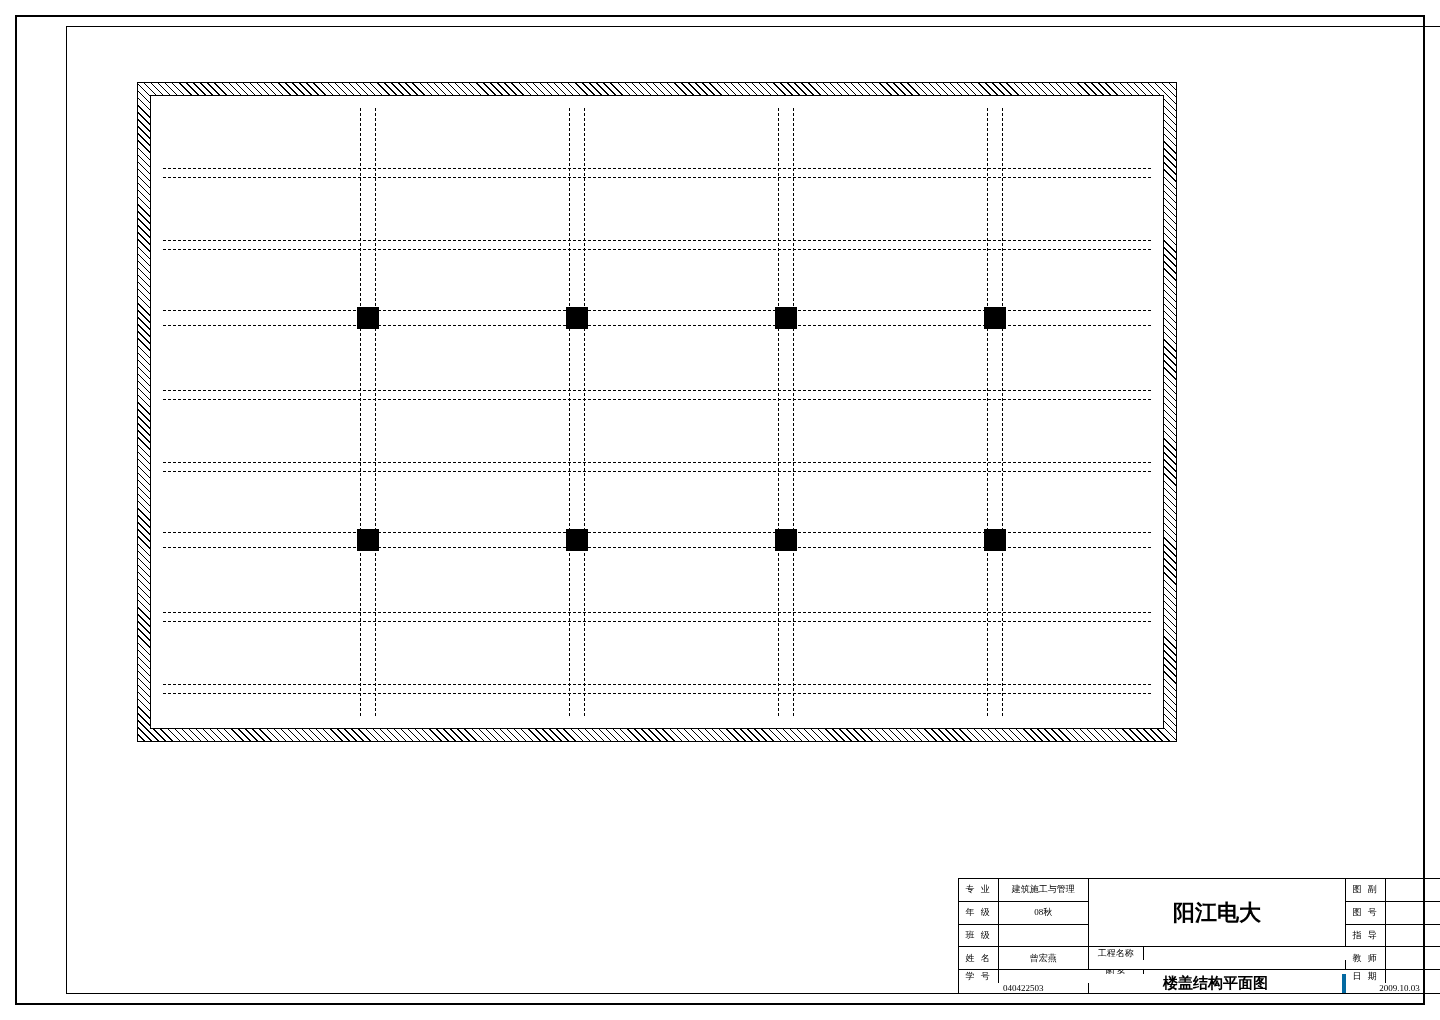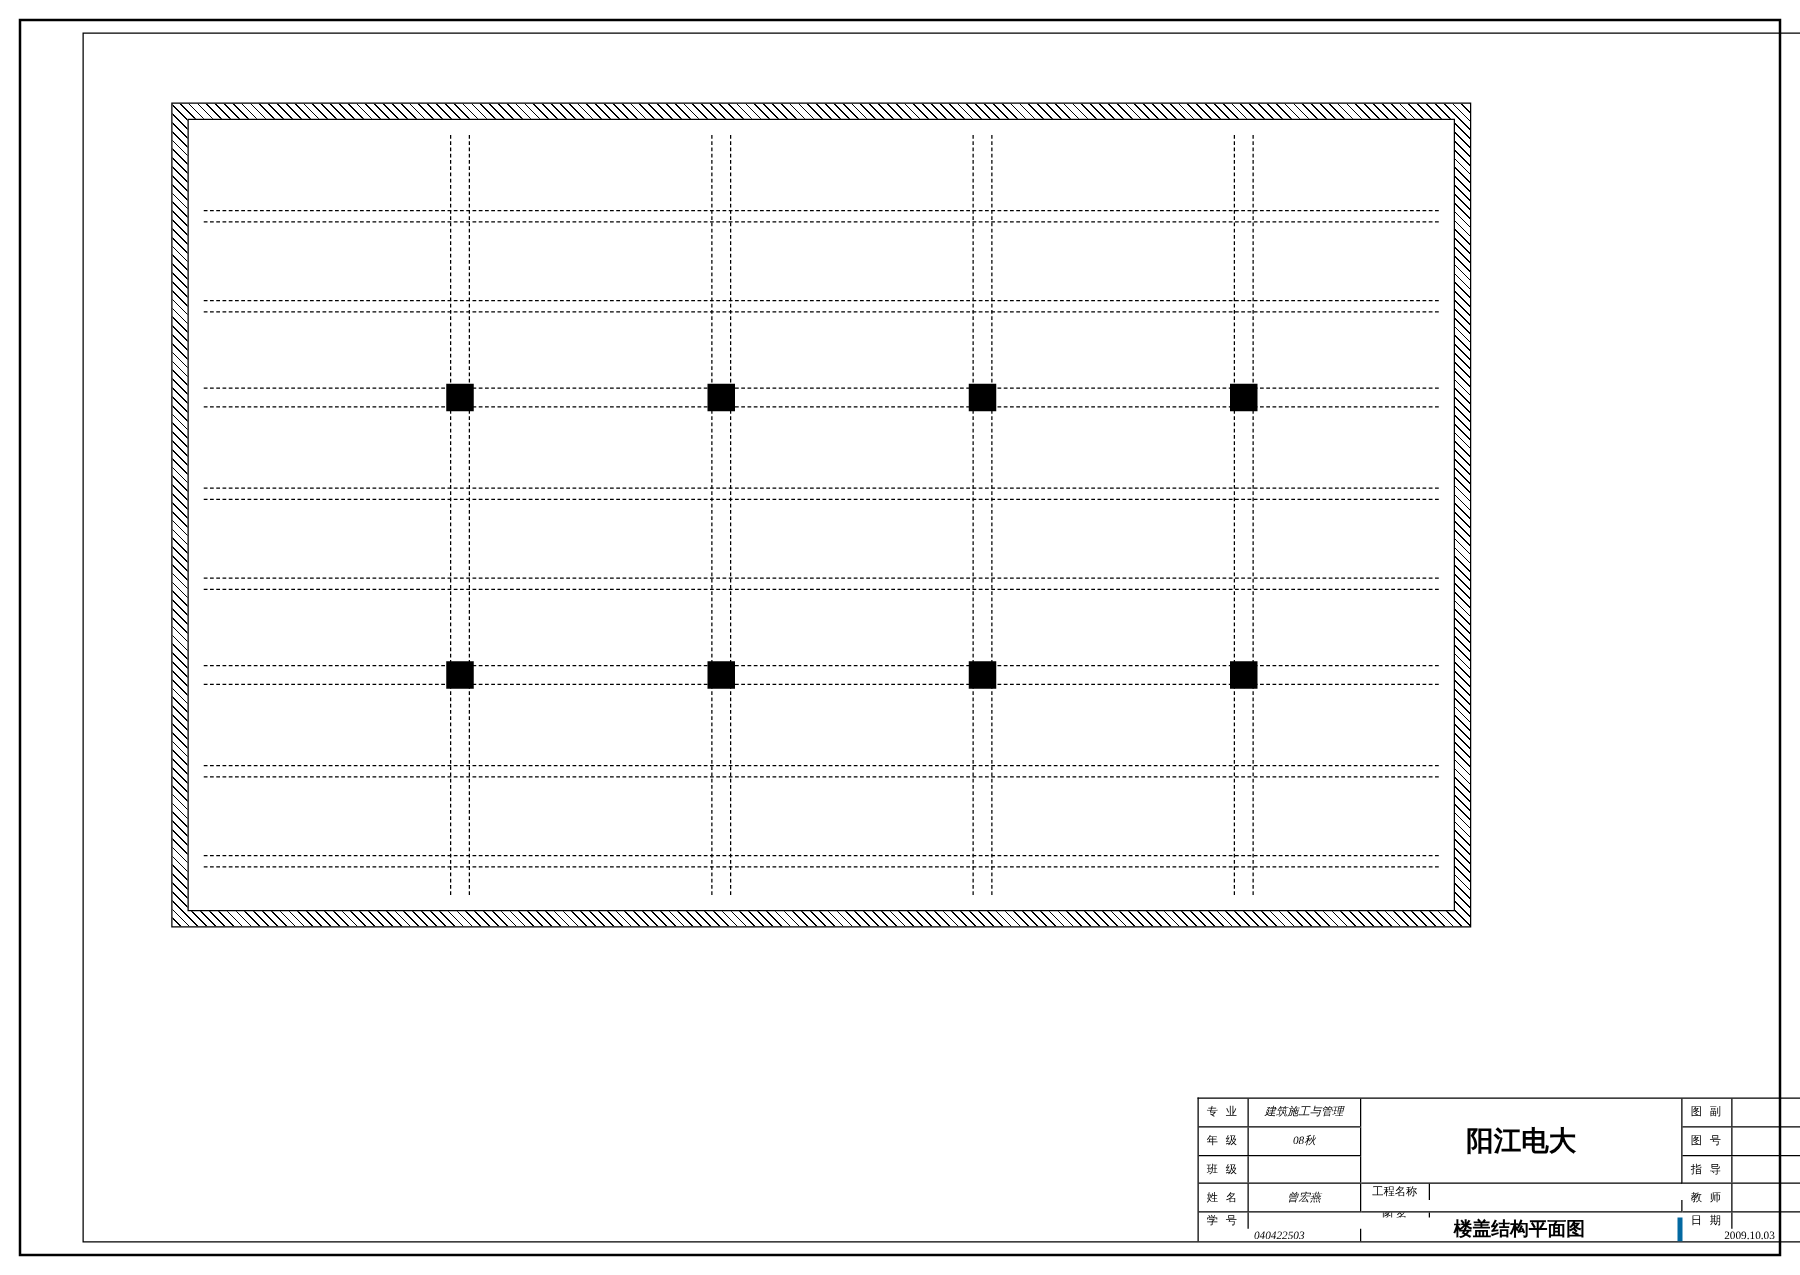--- a/index.html
+++ b/index.html
@@ -104,21 +104,21 @@
     .tb-cell {
       border-right: 1px solid #000;
       display: flex;
       align-items: center;
       justify-content: center;
       padding: 0 2px;
       white-space: nowrap;
       overflow: hidden;
     }
     .tb-label { width: 40px; letter-spacing: 2px; }
-    .tb-value { flex: 1; font-style: italic; }
+    .tb-value { flex: 1; }
     .tb-title-main {
       flex: 1;
       border-bottom: 1px solid #000;
       border-right: 1px solid #000;
       display: flex;
       align-items: center;
       justify-content: center;
       font-size: 22px;
       font-weight: bold;
       font-family: "KaiTi", "SimSun", serif;

